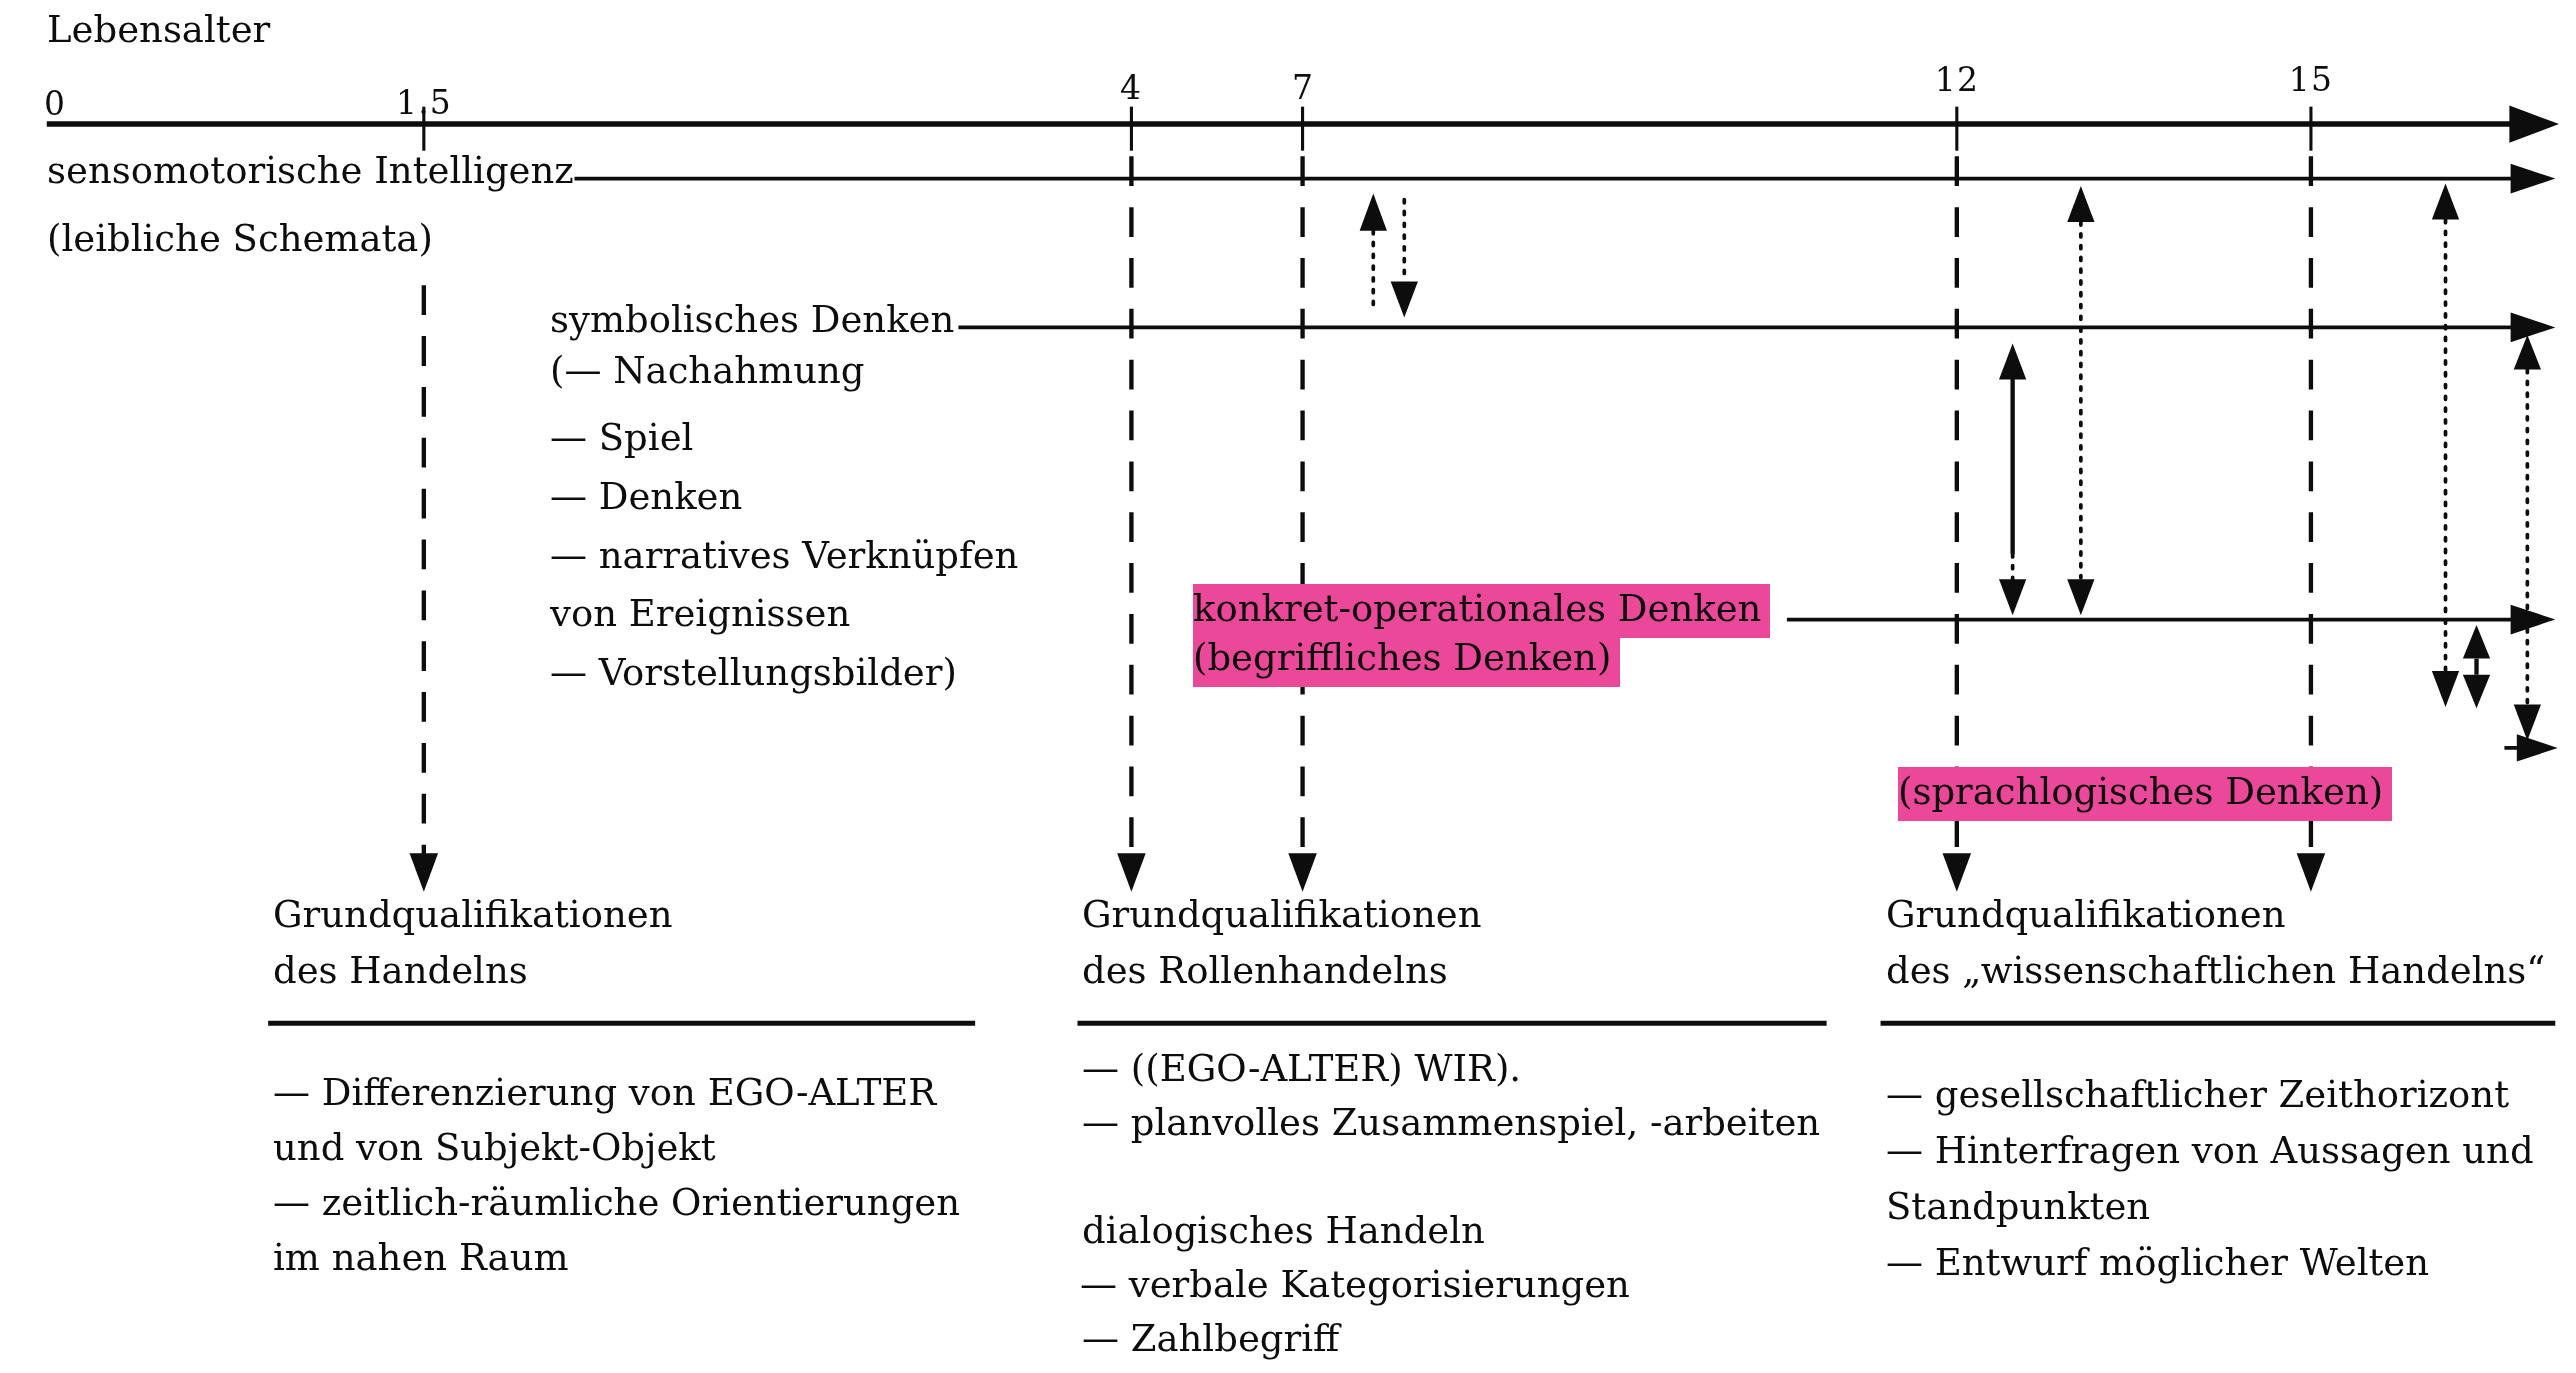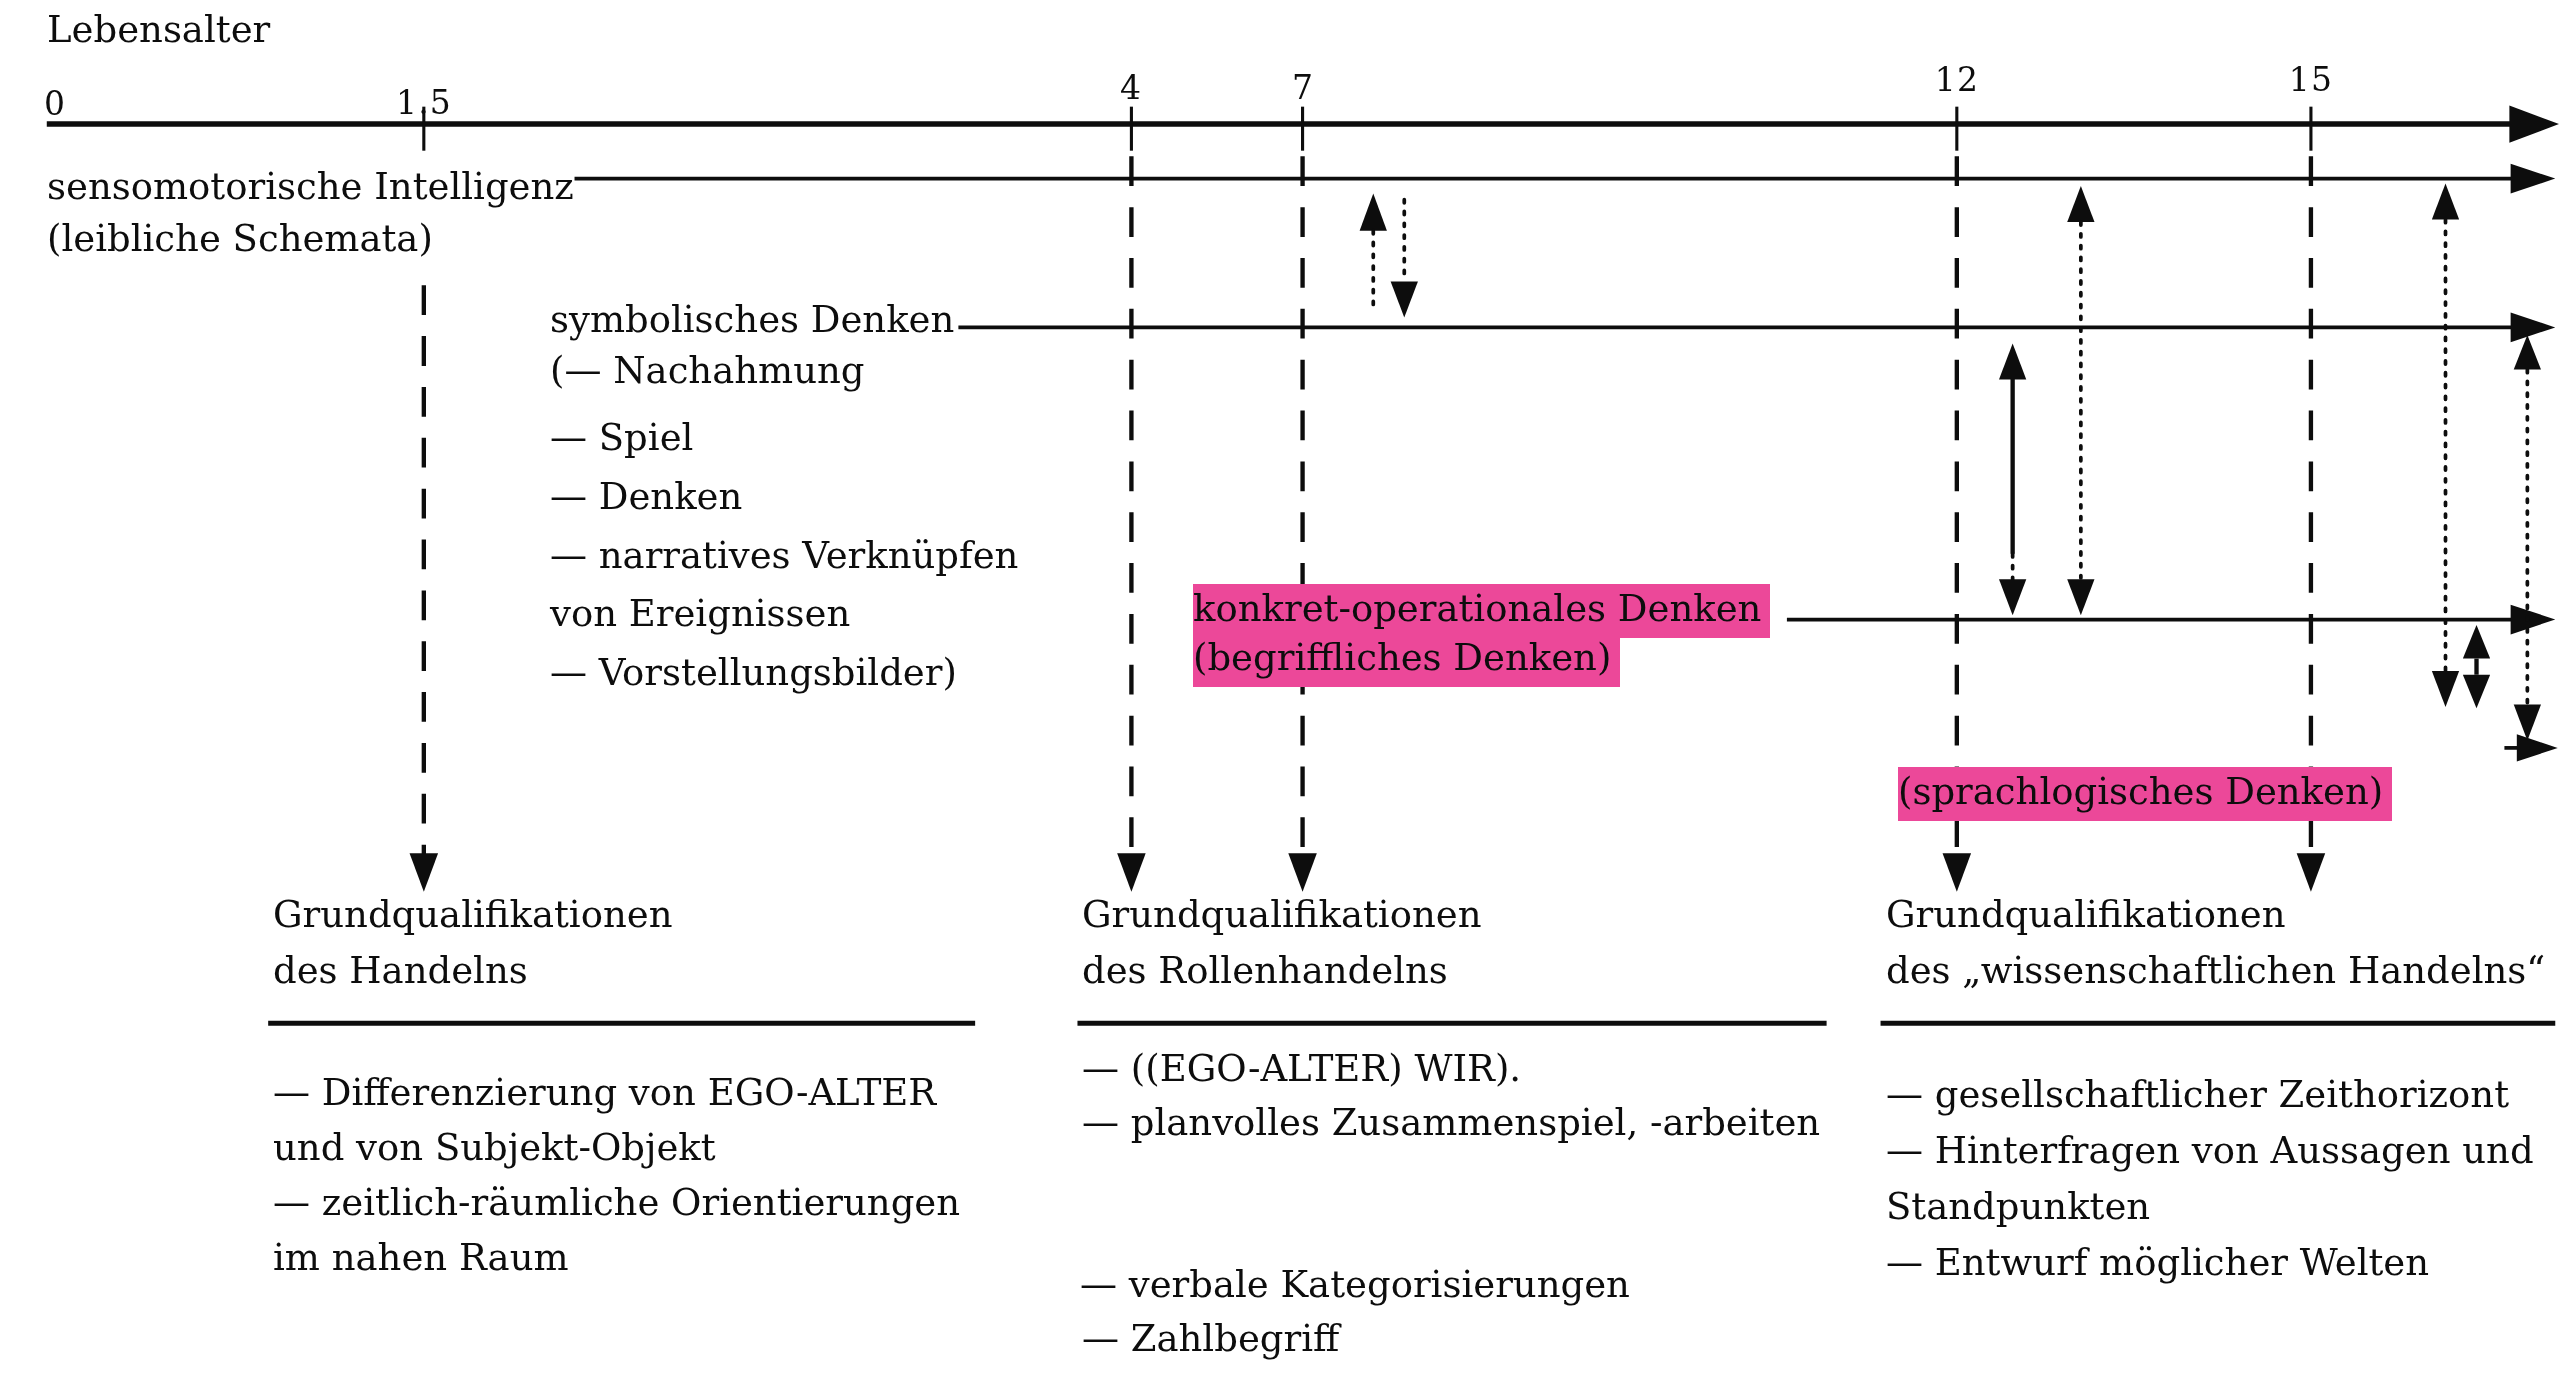--- a/index.html
+++ b/index.html
@@ -128,21 +128,21 @@
   </svg>
 
   <div class="t" style="left:47px; top:11px">Lebensalter</div>
   <div class="t tick" style="left:55px;  top:87px">0</div>
   <div class="t tick" style="left:424px; top:86px">1.5</div>
   <div class="t tick" style="left:1131px;top:71px">4</div>
   <div class="t tick" style="left:1303px;top:71px">7</div>
   <div class="t tick" style="left:1957px;top:63px">12</div>
   <div class="t tick" style="left:2311px;top:63px">15</div>
 
-  <div class="t" style="left:47px; top:168px">sensomotorische Intelligenz</div>
+  <div class="t" style="left:47px; top:152px">sensomotorische Intelligenz</div>
   <div class="t" style="left:47px; top:220px">(leibliche Schemata)</div>
 
   <div class="t" style="left:550px; top:301px">symbolisches Denken</div>
   <div class="t" style="left:550px; top:352px">(— Nachahmung</div>
   <div class="t" style="left:550px; top:419px">— Spiel</div>
   <div class="t" style="left:550px; top:478px">— Denken</div>
   <div class="t" style="left:550px; top:537px">— narratives Verknüpfen</div>
   <div class="t" style="left:550px; top:595px">von Ereignissen</div>
   <div class="t" style="left:550px; top:654px">— Vorstellungsbilder)</div>
 
@@ -155,20 +155,21 @@
   <div class="t" style="left:273px; top:952px">des Handelns</div>
   <div class="t" style="left:273px; top:1074px">— Differenzierung von EGO-ALTER</div>
   <div class="t" style="left:273px; top:1129px">und von Subjekt-Objekt</div>
   <div class="t" style="left:273px; top:1184px">— zeitlich-räumliche Orientierungen</div>
   <div class="t" style="left:273px; top:1239px">im nahen Raum</div>
 
   <div class="t" style="left:1082px; top:896px">Grundqualifikationen</div>
   <div class="t" style="left:1082px; top:952px">des Rollenhandelns</div>
   <div class="t" style="left:1082px; top:1050px">— ((EGO-ALTER) WIR).</div>
   <div class="t" style="left:1082px; top:1104px">— planvolles Zusammenspiel, -arbeiten</div>
+  <div class="t" style="left:1082px; top:1212px">dialogisches Handeln</div>
   <div class="t" style="left:1080px; top:1266px">— verbale Kategorisierungen</div>
   <div class="t" style="left:1082px; top:1320px">— Zahlbegriff</div>
 
   <div class="t" style="left:1886px; top:896px">Grundqualifikationen</div>
   <div class="t" style="left:1886px; top:952px">des „wissenschaftlichen Handelns“</div>
   <div class="t" style="left:1886px; top:1076px">— gesellschaftlicher Zeithorizont</div>
   <div class="t" style="left:1886px; top:1132px">— Hinterfragen von Aussagen und</div>
   <div class="t" style="left:1886px; top:1188px">Standpunkten</div>
   <div class="t" style="left:1886px; top:1244px">— Entwurf möglicher Welten</div>
 

